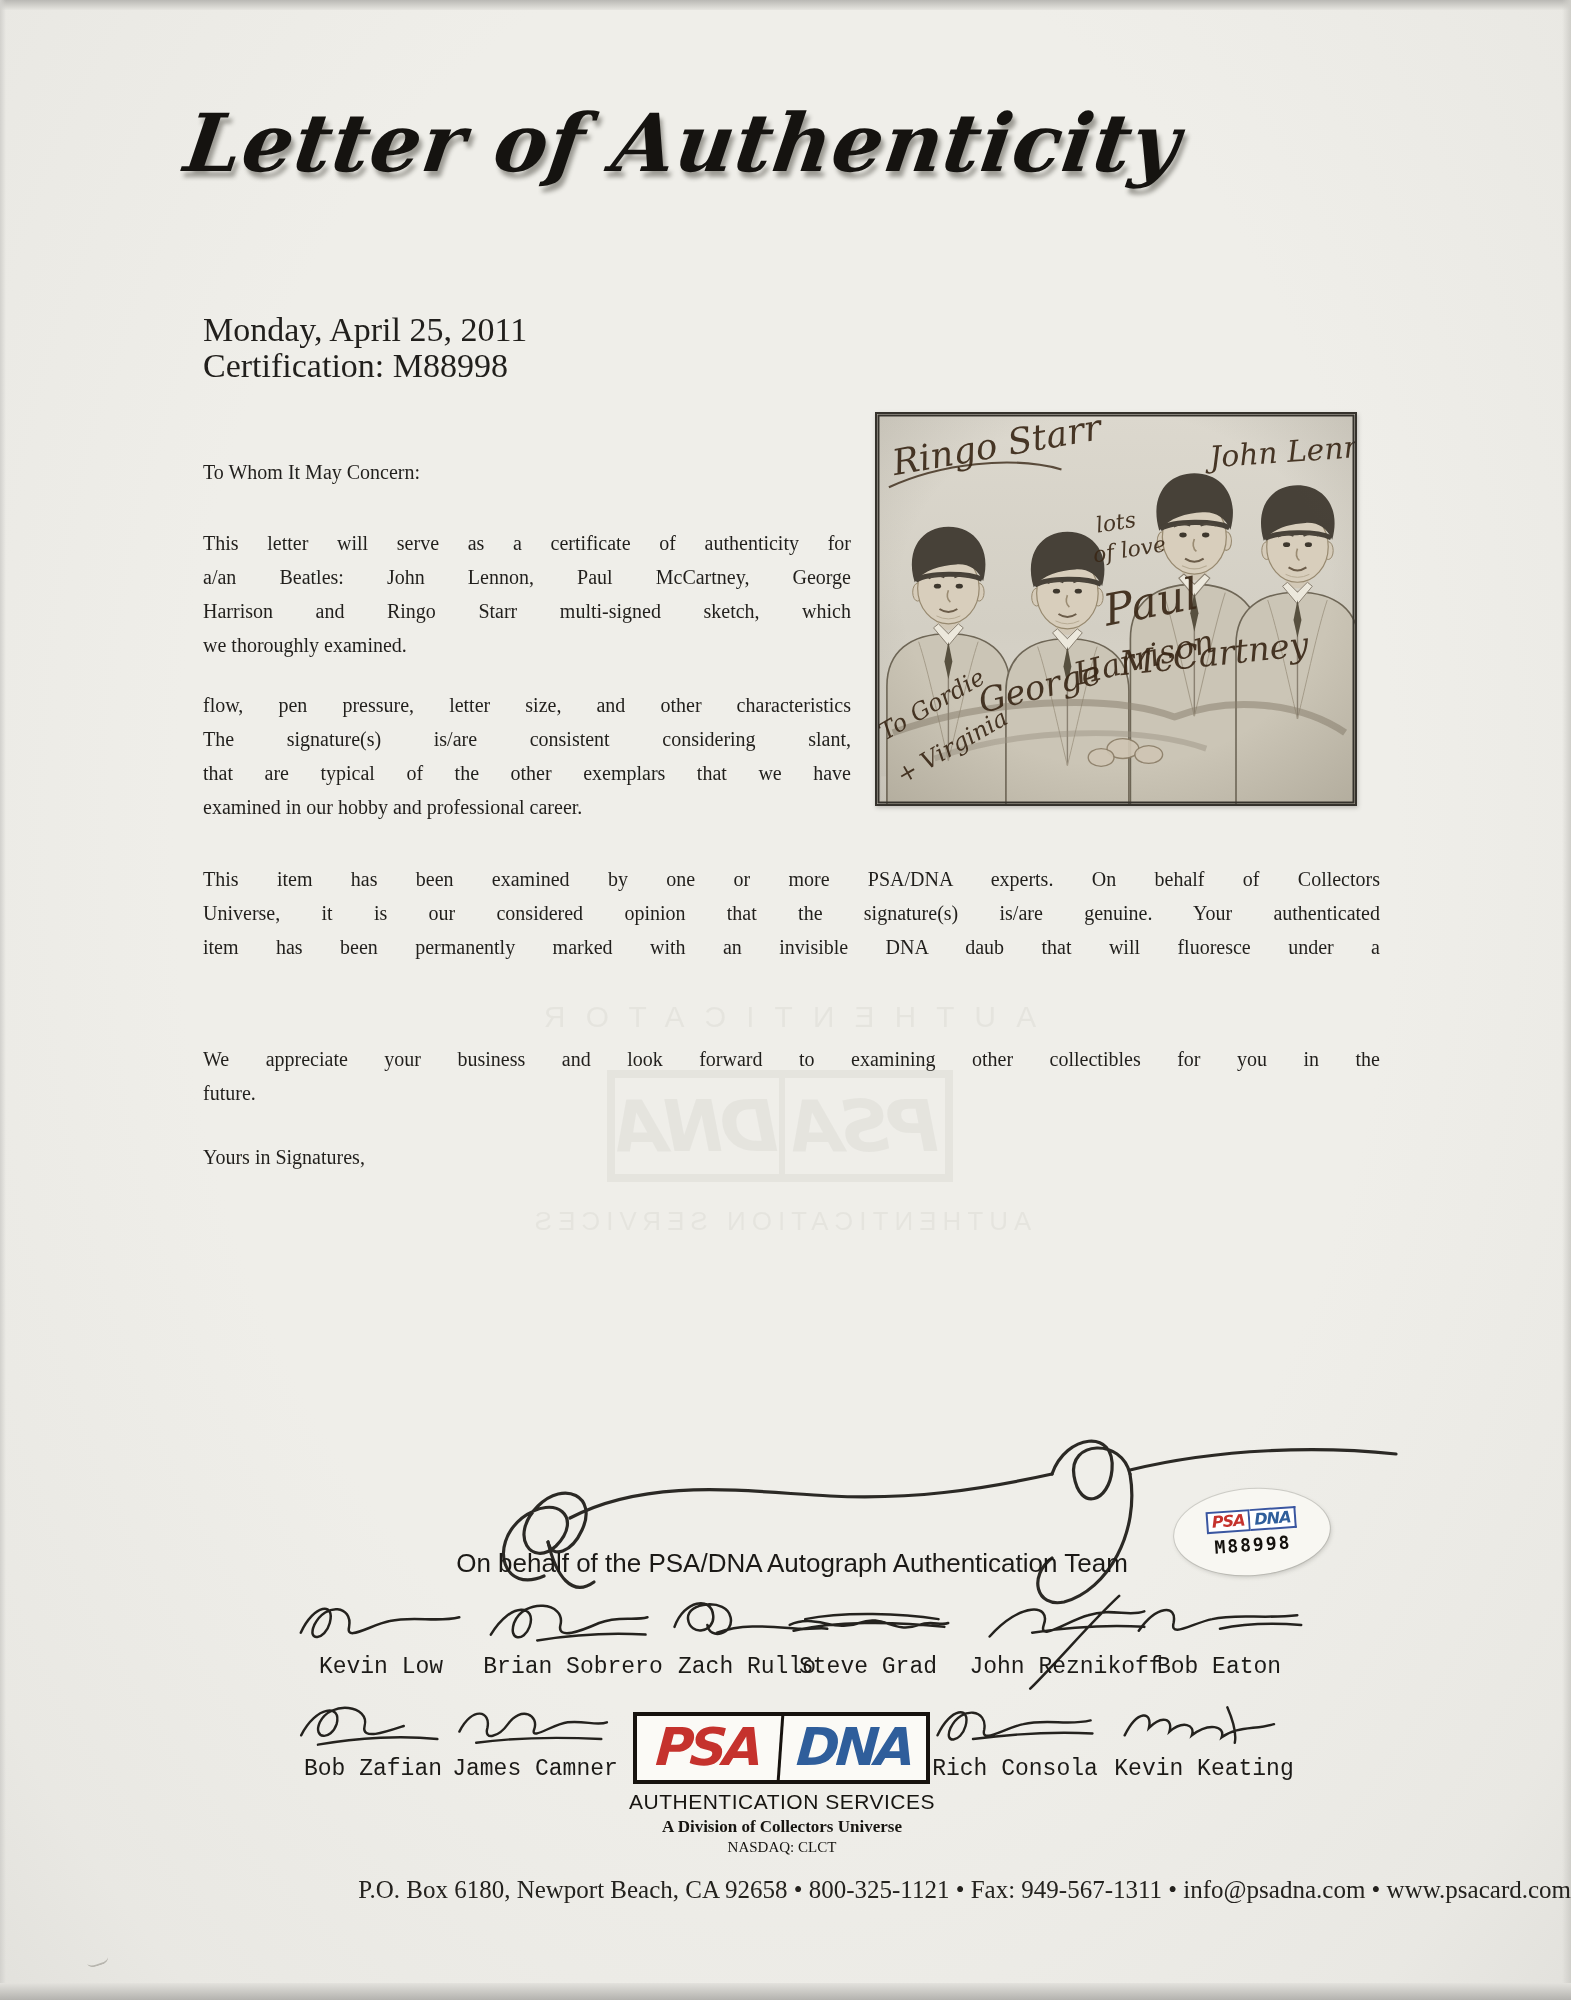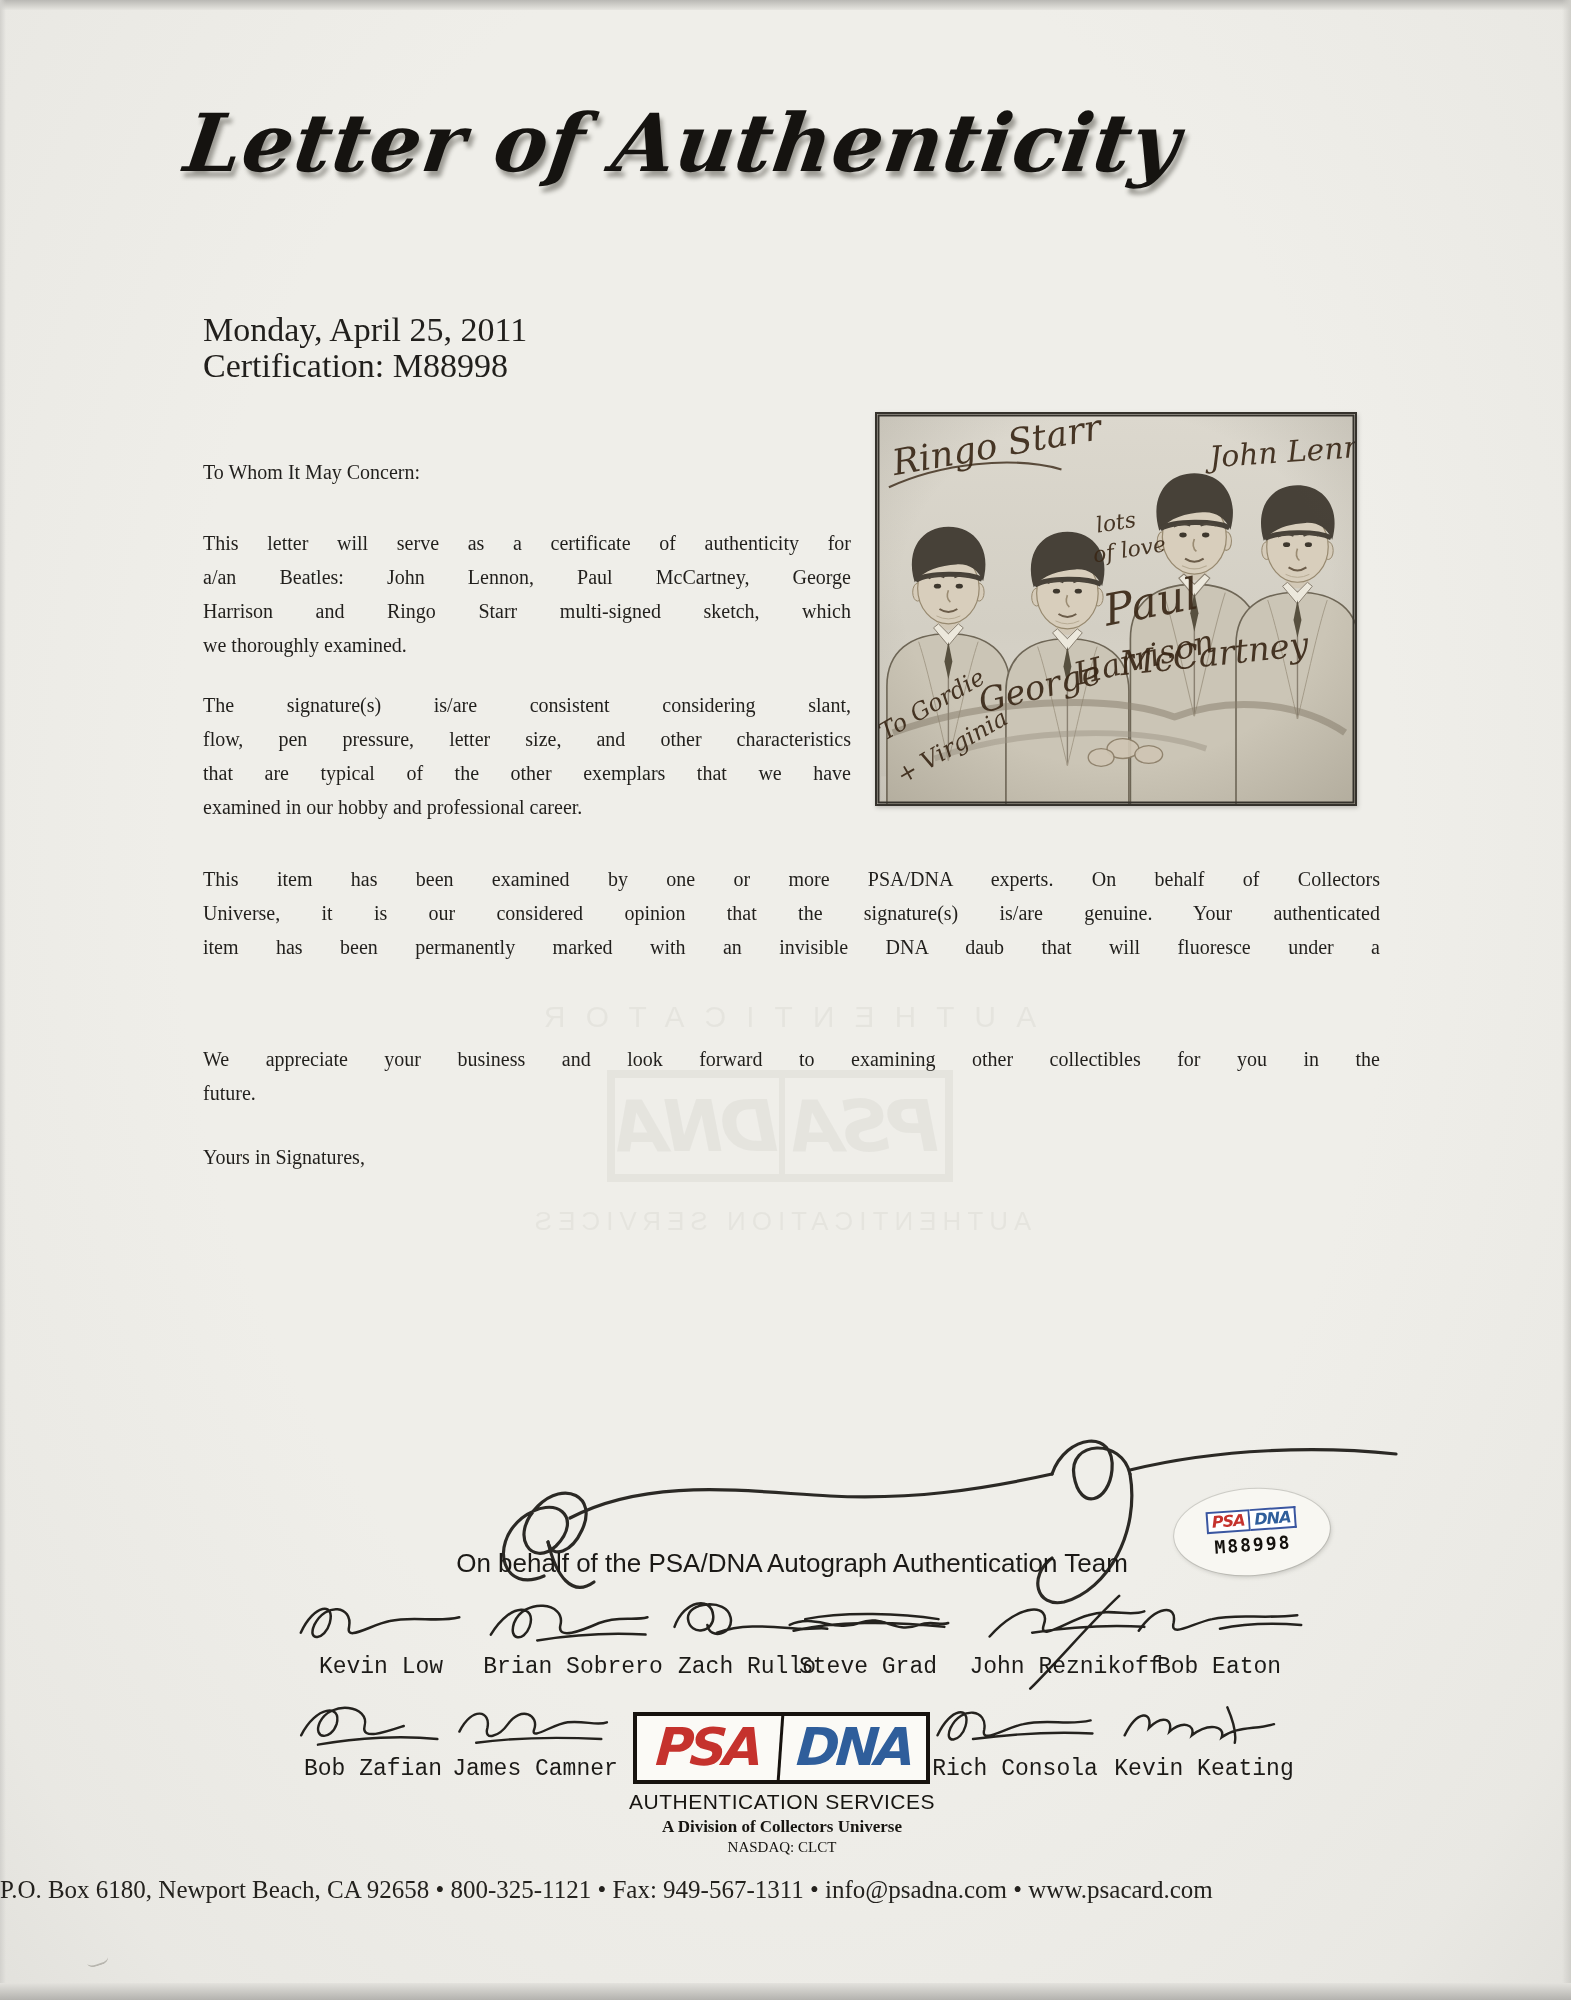--- a/index.html
+++ b/index.html
@@ -53,21 +53,21 @@
             background:#fbfaf6;display:flex;}
   .logo-cell{width:50%;box-sizing:border-box;text-align:center;
              font:italic bold 52px/62px "DejaVu Sans",sans-serif;letter-spacing:-4px;transform:skewX(-4deg);}
   .logo-psa{color:#c5322d;border-right:3px solid #17130f;}
   .logo-dna{color:#2f5e9b;}
   .org-services{left:482px;top:1790px;width:600px;text-align:center;
                 font-family:"Liberation Sans",sans-serif;font-size:21px;letter-spacing:.5px;color:#171511;}
   .org-division{left:482px;top:1817px;width:600px;text-align:center;font-weight:bold;font-size:17px;color:#171511;}
   .org-nasdaq{left:482px;top:1839px;width:600px;text-align:center;font-weight:normal;font-size:15px;color:#171511;}
 
-  .footer{left:0;top:1876px;width:1571px;text-align:left;font-size:25px;color:#24221e;}
+  .footer{left:0;top:1876px;width:1571px;text-align:right;font-size:25px;color:#24221e;}
 
   .watermark{left:460px;top:1000px;width:640px;opacity:.055;transform:scaleX(-1);color:#4c4c3e;
              text-align:center;pointer-events:none;}
   .wm-top{font-family:"Liberation Sans",sans-serif;font-size:30px;letter-spacing:20px;}
   .wm-box{margin:36px auto 0;width:330px;border:8px solid #4c4c3e;display:flex;}
   .wm-cell{width:50%;font:italic bold 72px/96px "DejaVu Sans",sans-serif;letter-spacing:-4px;}
   .wm-psa{border-right:6px solid #4c4c3e;}
   .wm-services{margin-top:24px;font-family:"Liberation Sans",sans-serif;font-size:26px;letter-spacing:6px;}
 
   .pencil-mark{left:86px;top:1952px;width:22px;height:12px;border-bottom:2px solid #b7b5ae;transform:rotate(-18deg);border-radius:40%;}
@@ -101,22 +101,22 @@
   <div class="abs bodytext" style="left:203px;top:455px;">To Whom It May Concern:</div>
 
   <div class="abs bodytext" style="left:203px;top:526px;width:648px;">
     <div class="jline">This letter will serve as a certificate of authenticity for</div>
     <div class="jline">a/an Beatles: John Lennon, Paul McCartney, George</div>
     <div class="jline">Harrison and Ringo Starr multi-signed sketch, which</div>
     <div class="jlast">we thoroughly examined.</div>
   </div>
 
   <div class="abs bodytext" style="left:203px;top:688px;width:648px;">
+    <div class="jline">flow, pen pressure, letter size, and other characteristics</div>
     <div class="jline">The signature(s) is/are consistent considering slant,</div>
-    <div class="jline">flow, pen pressure, letter size, and other characteristics</div>
     <div class="jline">that are typical of the other exemplars that we have</div>
     <div class="jlast">examined in our hobby and professional career.</div>
   </div>
 
   <div class="abs photo">
     <svg viewBox="0 0 482 394" preserveAspectRatio="none">
       <defs>
         <linearGradient id="phbg" x1="0" y1="0" x2="0" y2="1">
           <stop offset="0" stop-color="#dcd8ce"></stop>
             <stop offset=".55" stop-color="#d3cfc4"></stop>

